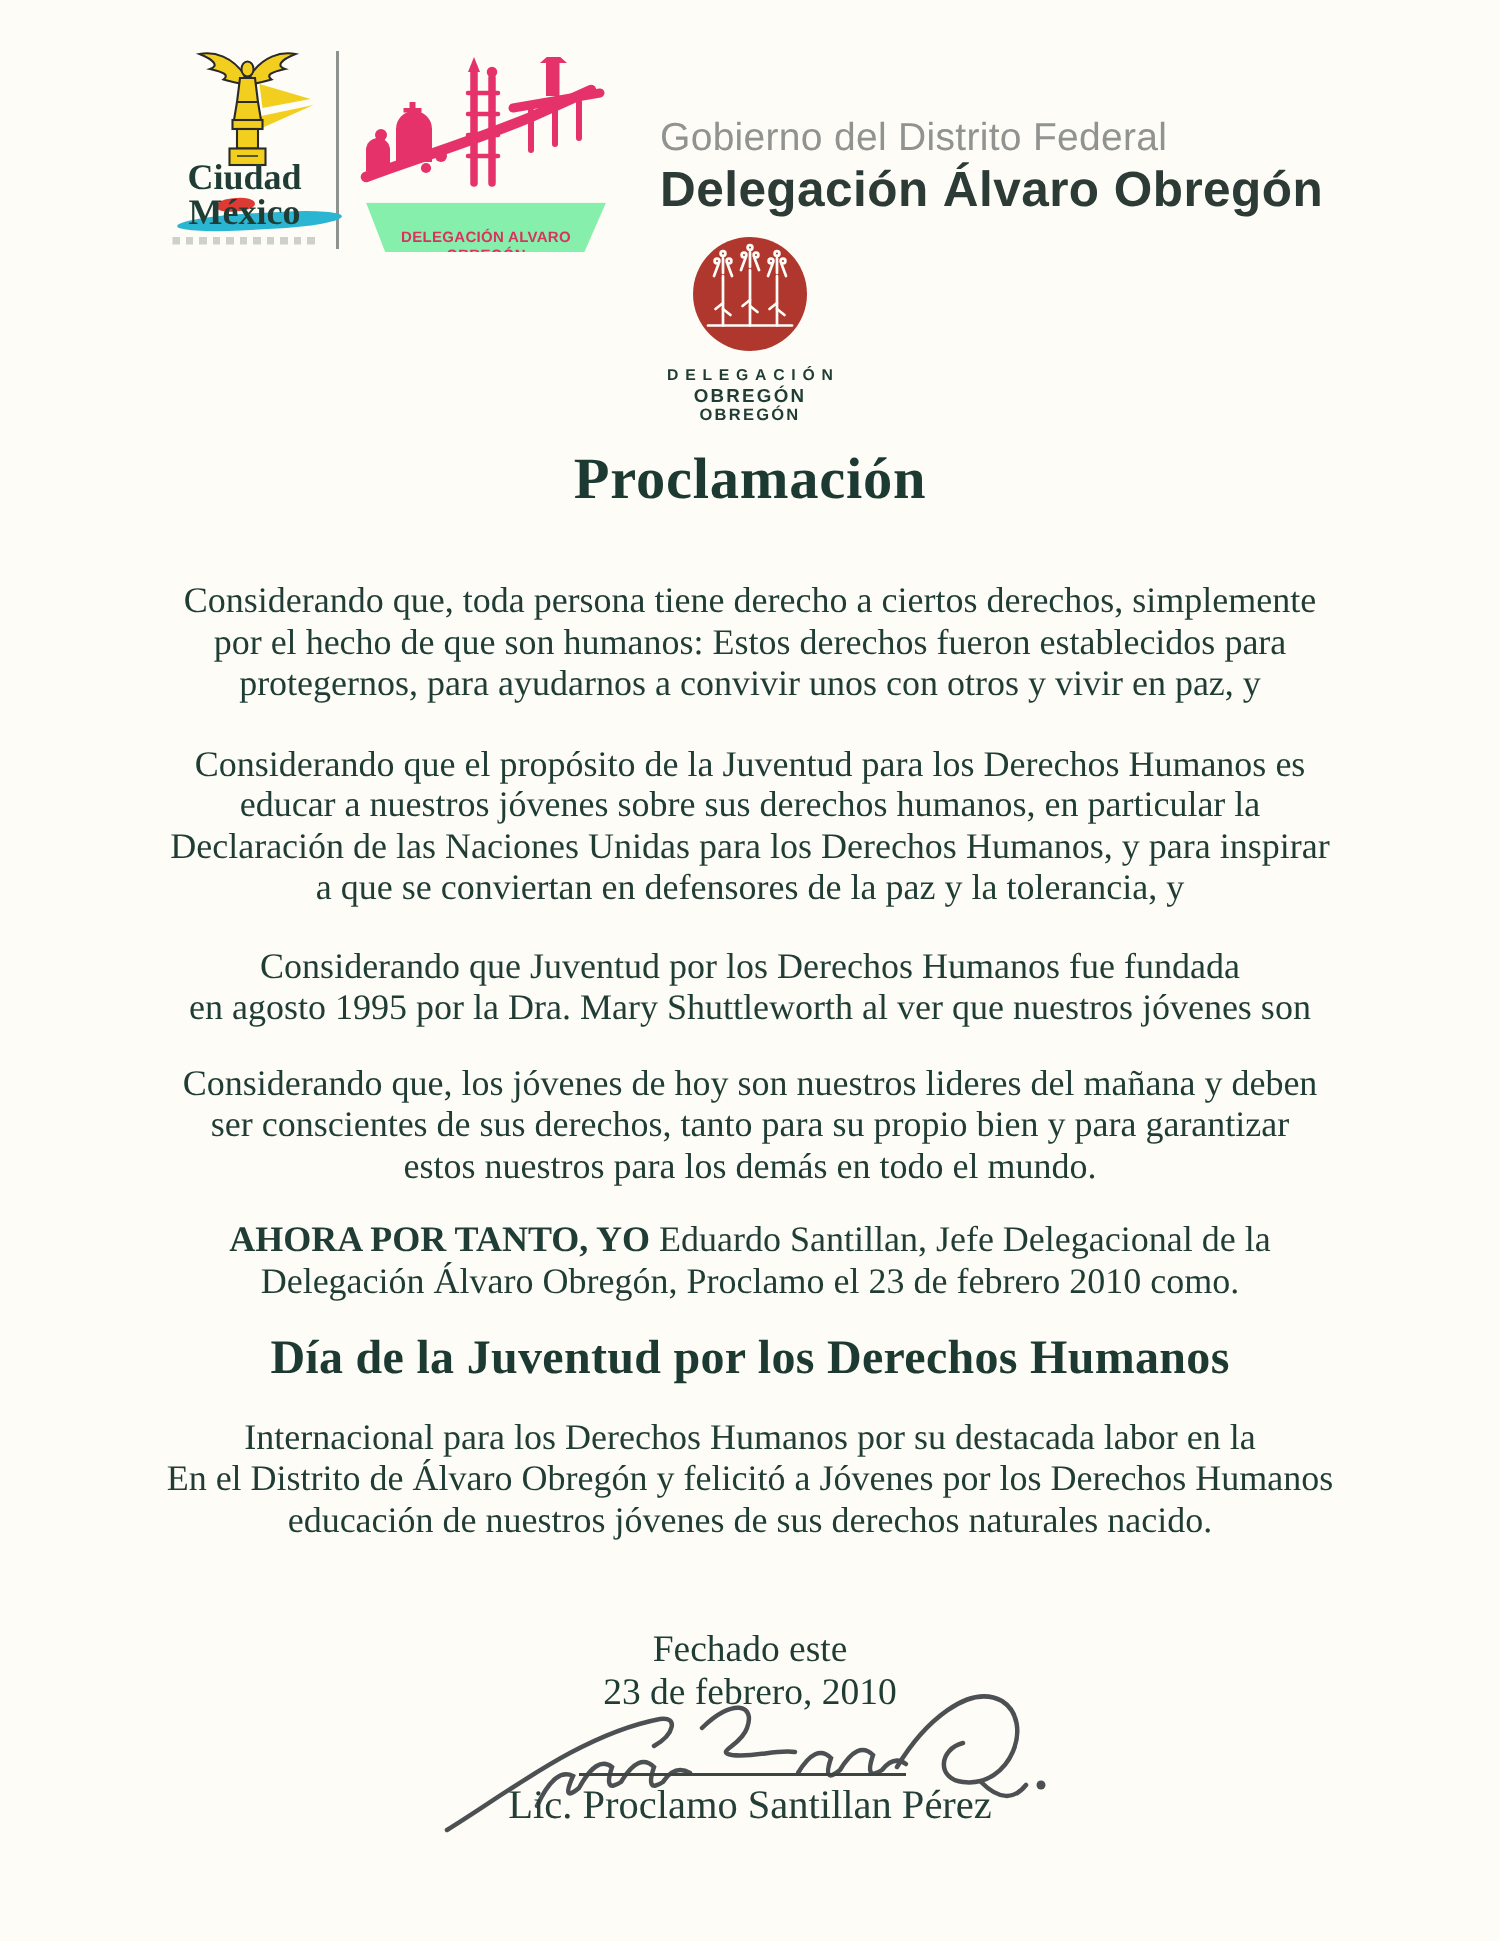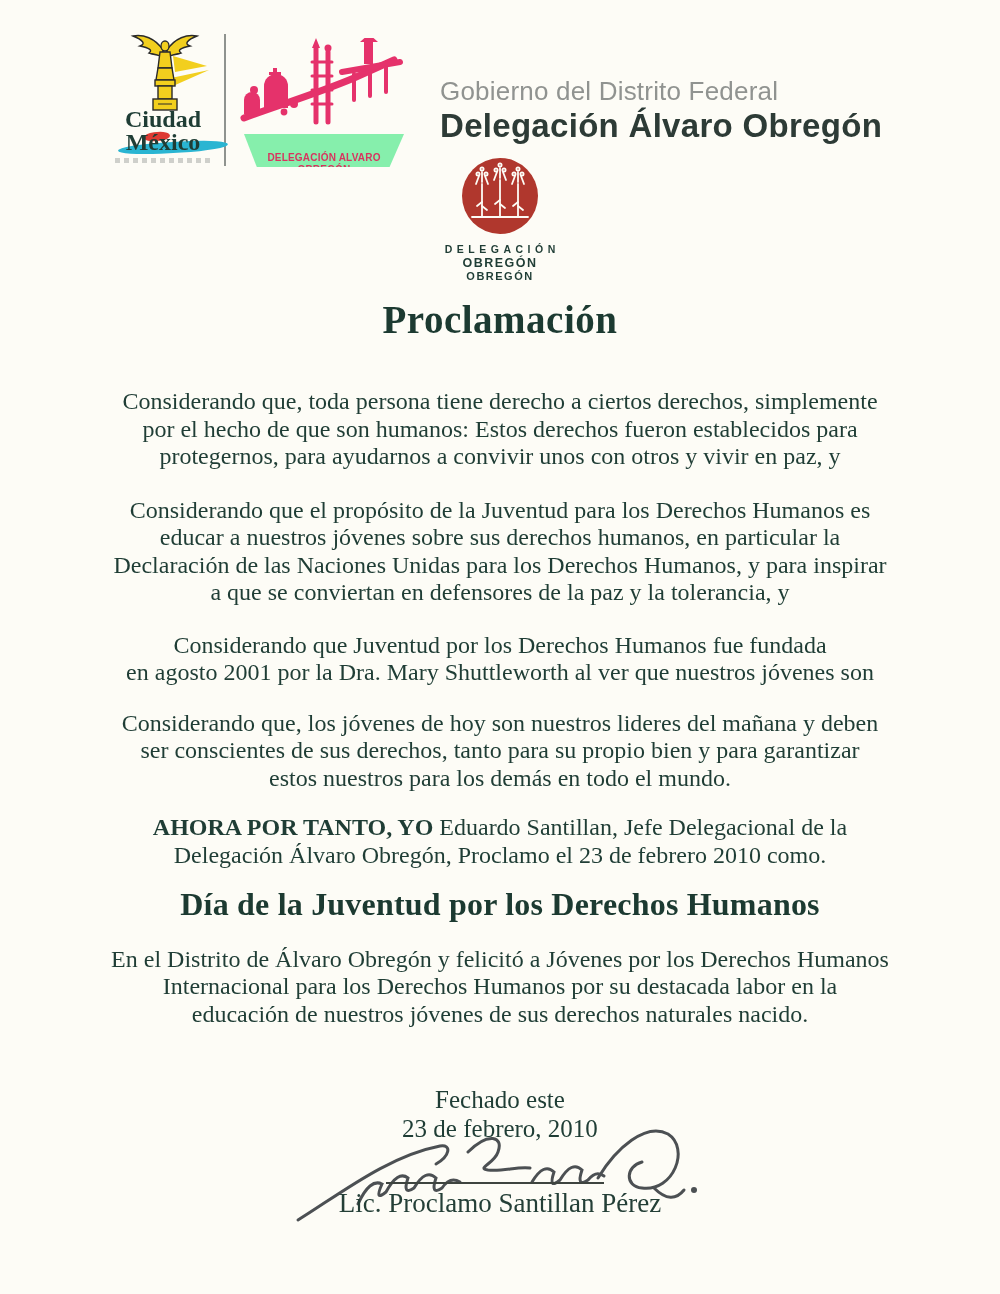--- a/index.html
+++ b/index.html
@@ -216,39 +216,39 @@
 
     <div class="para p2">
       <div class="line">Considerando que el propósito de la Juventud para los Derechos Humanos es</div>
       <div class="line">educar a nuestros jóvenes sobre sus derechos humanos, en particular la</div>
       <div class="line">Declaración de las Naciones Unidas para los Derechos Humanos, y para inspirar</div>
       <div class="line">a que se conviertan en defensores de la paz y la tolerancia, y</div>
     </div>
 
     <div class="para p3">
       <div class="line">Considerando que Juventud por los Derechos Humanos fue fundada</div>
-      <div class="line">en agosto 2001 por la Dra. Mary Shuttleworth al ver que nuestros jóvenes son</div>
+      <div class="line">en agosto 1995 por la Dra. Mary Shuttleworth al ver que nuestros jóvenes son</div>
     </div>
 
     <div class="para p4">
       <div class="line">Considerando que, los jóvenes de hoy son nuestros lideres del mañana y deben</div>
       <div class="line">ser conscientes de sus derechos, tanto para su propio bien y para garantizar</div>
       <div class="line">estos nuestros para los demás en todo el mundo.</div>
     </div>
 
     <div class="para p5">
       <div class="line"><span class="bold-lead">AHORA POR TANTO, YO</span><span> Eduardo Santillan, Jefe Delegacional de la</span></div>
       <div class="line">Delegación Álvaro Obregón, Proclamo el 23 de febrero 2010 como.</div>
     </div>
 
     <div class="day-heading">Día de la Juventud por los Derechos Humanos</div>
 
     <div class="para p6">
+      <div class="line">Internacional para los Derechos Humanos por su destacada labor en la</div>
       <div class="line">En el Distrito de Álvaro Obregón y felicitó a Jóvenes por los Derechos Humanos</div>
-      <div class="line">Internacional para los Derechos Humanos por su destacada labor en la</div>
       <div class="line">educación de nuestros jóvenes de sus derechos naturales nacido.</div>
     </div>
   </div>
 
   <div class="dated">
     <div>Fechado este</div>
     <div>23 de febrero, 2010</div>
   </div>
 
   <svg class="signature-svg" width="410" height="118" viewBox="0 0 410 118">

